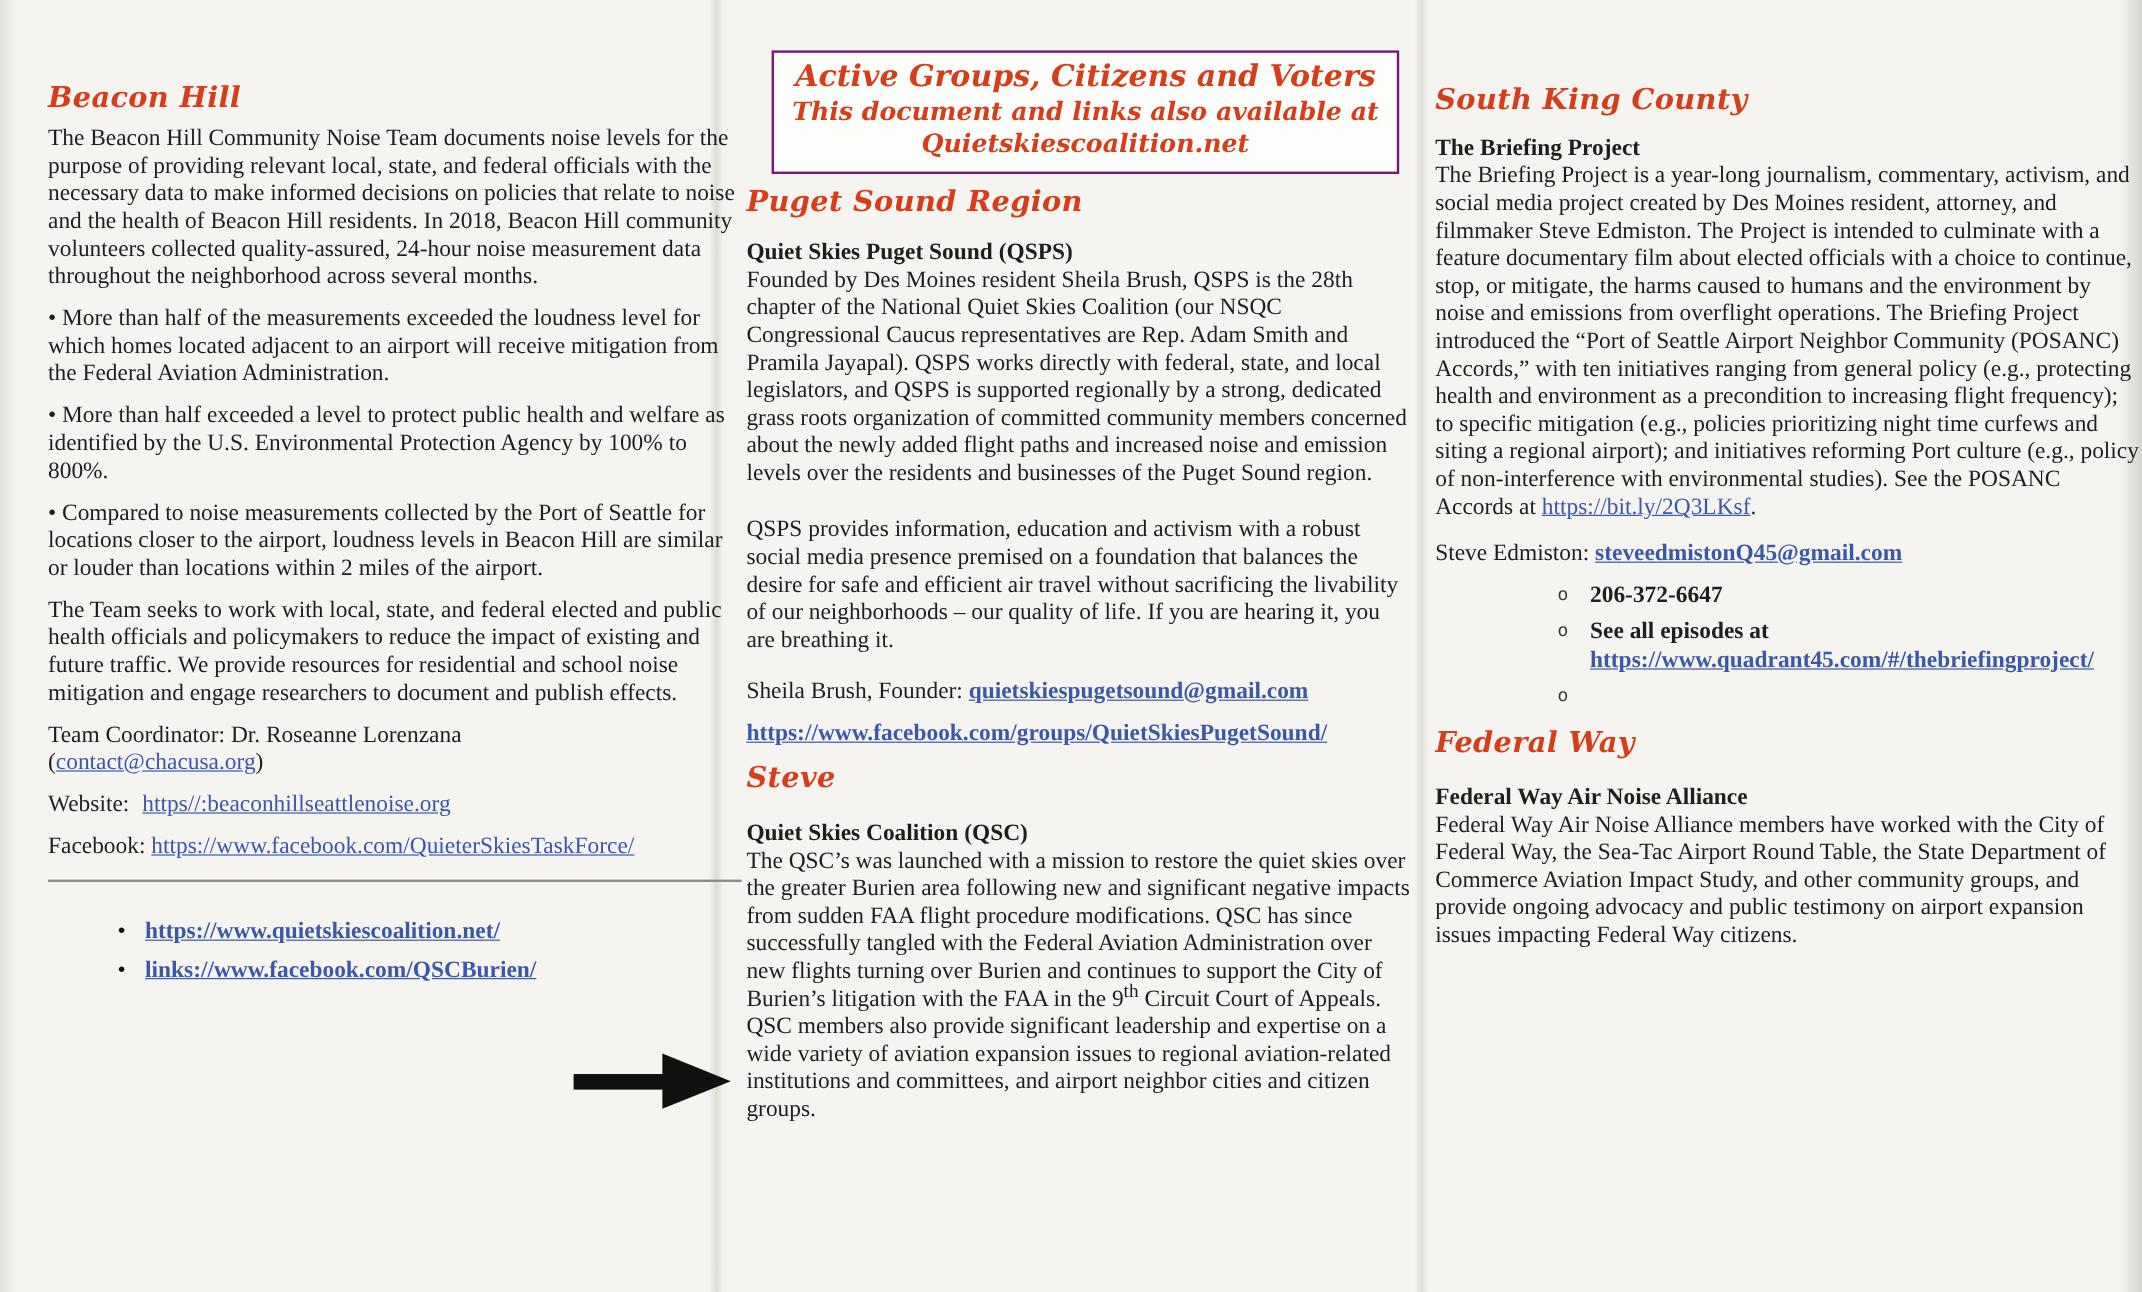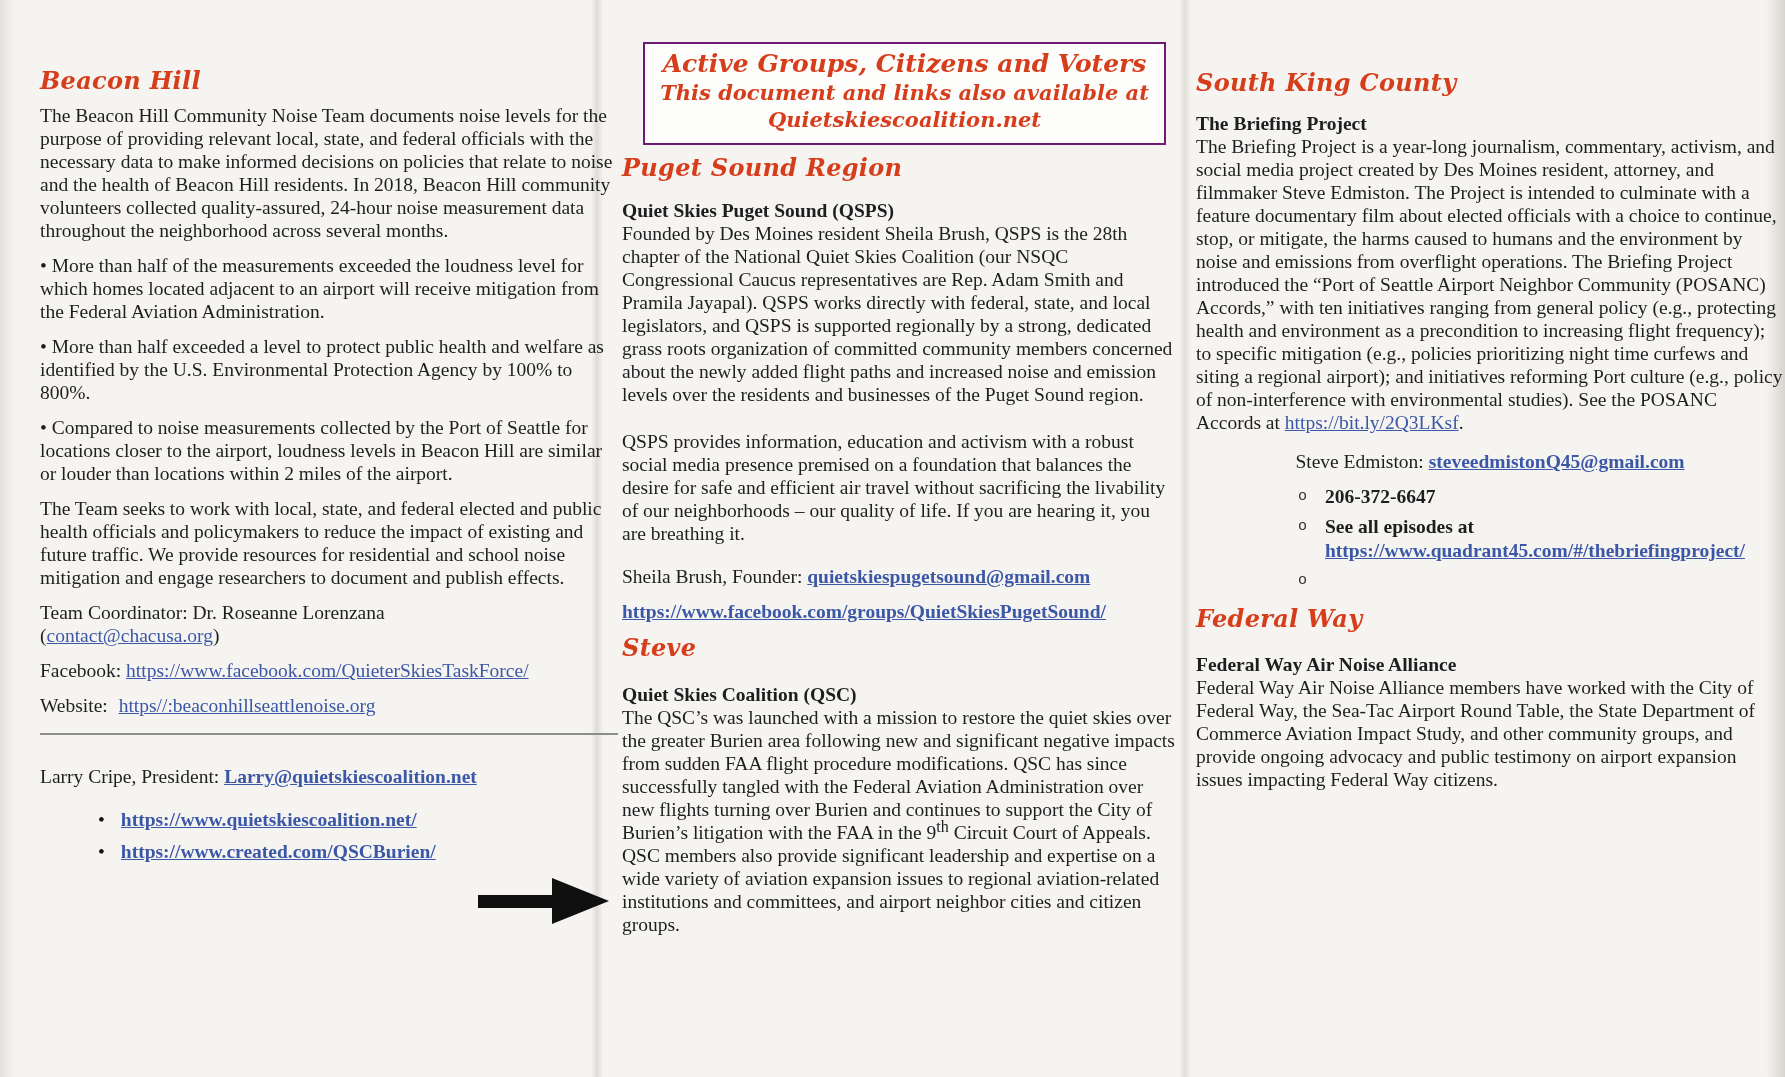--- a/index.html
+++ b/index.html
@@ -86,44 +86,40 @@
   <p class="body">• More than half exceeded a level to protect public health and welfare as identified by the U.S. Environmental Protection Agency by 100% to 800%.</p>
   <p class="body">• Compared to noise measurements collected by the Port of Seattle for locations closer to the airport, loudness levels in Beacon Hill are similar or louder than locations within 2 miles of the airport.</p>
   <p class="body">The Team seeks to work with local, state, and federal elected and public health officials and policymakers to reduce the impact of existing and future traffic. We provide resources for residential and school noise mitigation and engage researchers to document and publish effects.</p>
 
   <p class="body">
     <span>Team Coordinator: Dr. Roseanne Lorenzana</span><br>
     <span>(</span><a class="link">contact@chacusa.org</a><span>)</span>
   </p>
 
   <p class="body">
+    <span class="label">Website:</span>
+    <a class="link" style="margin-left:6px;">https//:beaconhillseattlenoise.org</a>
+  </p>
+
+  <p class="body">
     <span class="label">Facebook:</span>
     <a class="link">https://www.facebook.com/QuieterSkiesTaskForce/</a>
   </p>
 
-  <p class="body">
-    <span class="label">Website:</span>
-    <a class="link" style="margin-left:6px;">https//:beaconhillseattlenoise.org</a>
-  </p>
-
   <hr class="rule">
 
-  <p class="body">
-    <span class="label">Larry Cripe, President:</span>
-    <a class="link bold">Larry@quietskiescoalition.net</a>
-  </p>
 
   <ul class="dot-list">
     <li>
       <span class="dot-marker">•</span>
       <a class="link bold">https://www.quietskiescoalition.net/</a>
     </li>
     <li>
       <span class="dot-marker">•</span>
-      <a class="link bold">https://www.created.com/QSCBurien/</a>
+      <a class="link bold">links://www.facebook.com/QSCBurien/</a>
     </li>
   </ul>
 </section>
 
 <section class="col col-mid">
   <div class="banner">
     <div class="banner-title">Active Groups, Citizens and Voters</div>
     <div class="banner-sub">This document and links also available at Quietskiescoalition.net</div>
   </div>
 
@@ -151,21 +147,21 @@
   </p>
 </section>
 
 <section class="col col-right">
   <h2 class="script-heading" style="margin-bottom:16px;">South King County</h2>
 
   <p class="body">
     <strong class="runin">The Briefing Project</strong><span>The Briefing Project is a year-long journalism, commentary, activism, and social media project created by Des Moines resident, attorney, and filmmaker Steve Edmiston. The Project is intended to culminate with a feature documentary film about elected officials with a choice to continue, stop, or mitigate, the harms caused to humans and the environment by noise and emissions from overflight operations. The Briefing Project introduced the “Port of Seattle Airport Neighbor Community (POSANC) Accords,” with ten initiatives ranging from general policy (e.g., protecting health and environment as a precondition to increasing flight frequency); to specific mitigation (e.g., policies prioritizing night time curfews and siting a regional airport); and initiatives reforming Port culture (e.g., policy of non-interference with environmental studies). See the POSANC Accords at </span><a class="link">https://bit.ly/2Q3LKsf</a><span>.</span>
   </p>
 
-  <p class="body" style="margin-top:16px;text-align:center;">
+  <p class="body" style="margin-top:16px;">
     <span class="label">Steve Edmiston:</span>
     <a class="link bold">steveedmistonQ45@gmail.com</a>
   </p>
 
   <ul class="o-list">
     <li>
       <span class="o-marker">o</span>
       <strong>206-372-6647</strong>
     </li>
     <li>

